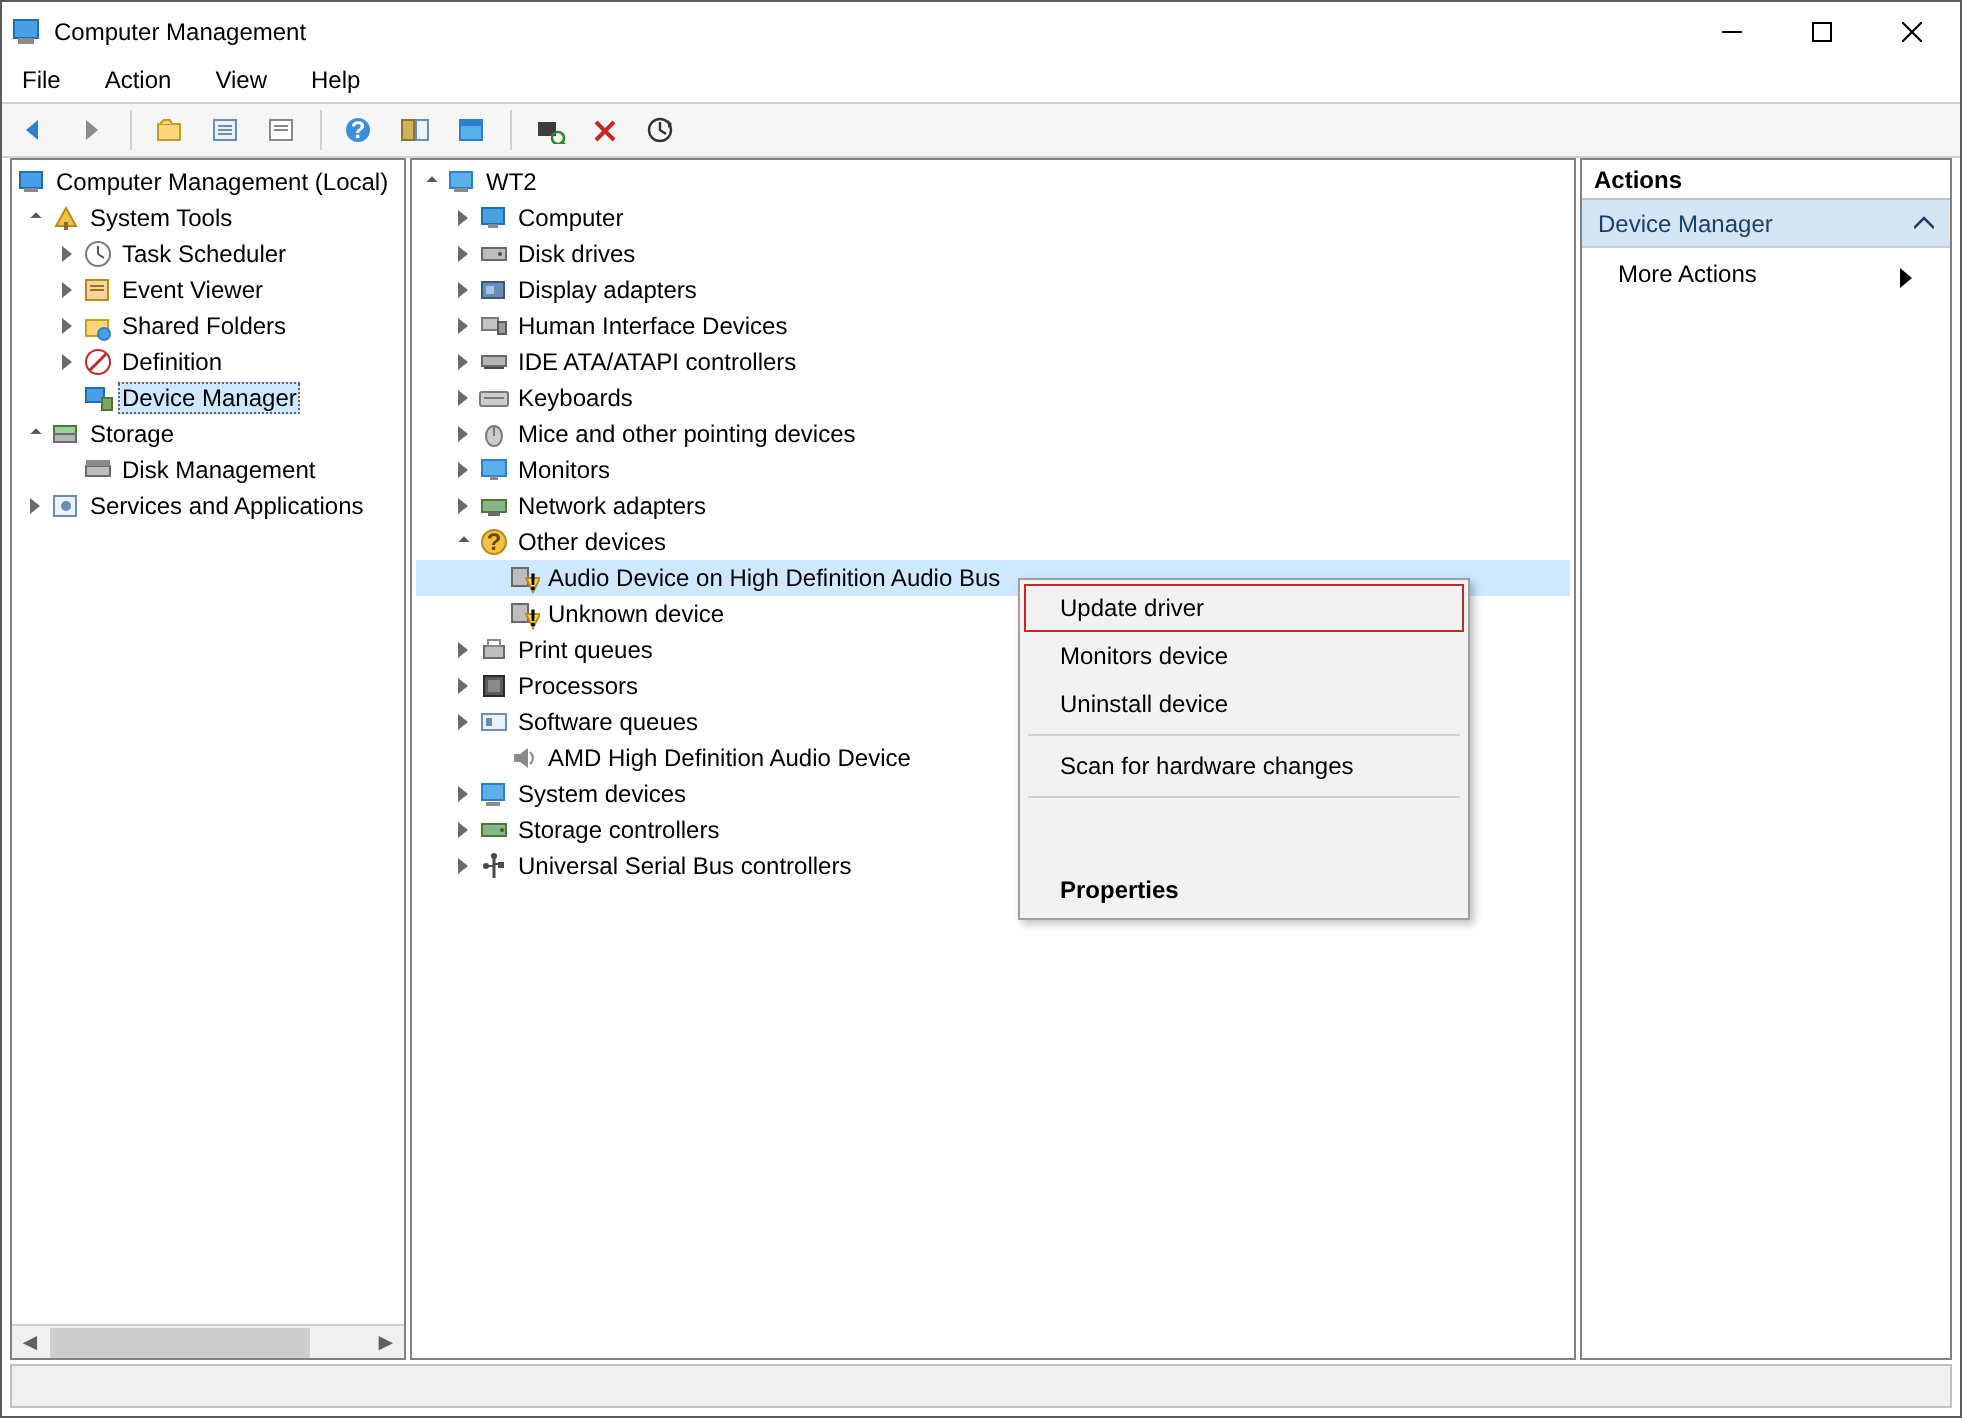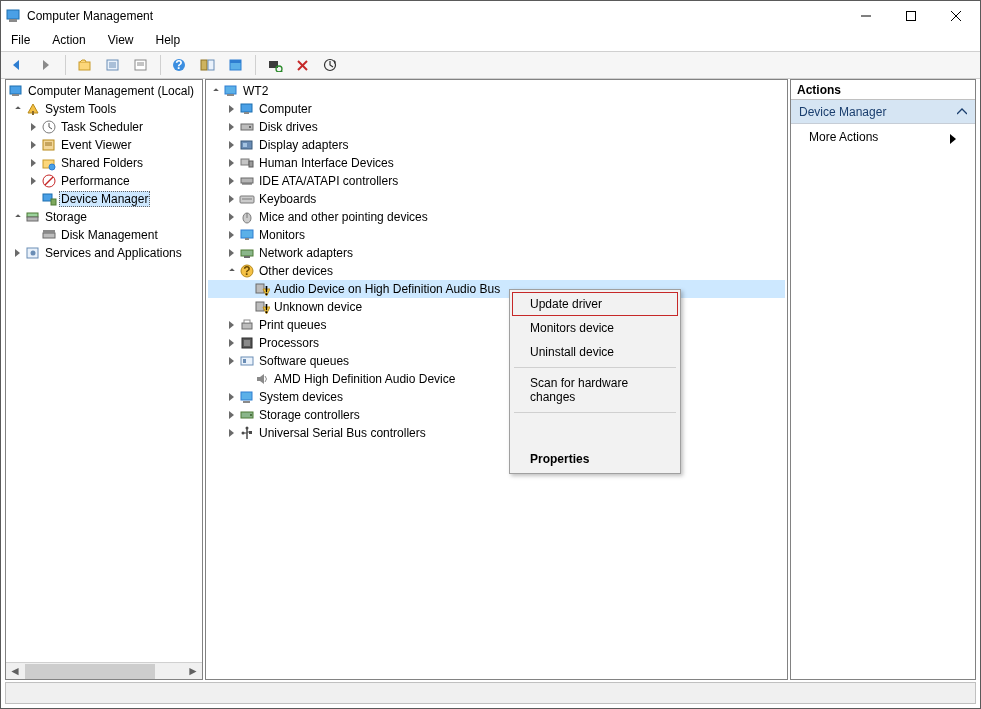--- a/index.html
+++ b/index.html
@@ -225,21 +225,21 @@
           <span class="tree-label">Shared Folders</span>
         </div>
         <div class="tree-row" style="padding-left:20px">
           <span class="twisty closed"></span>
           <span class="icon">
               <svg width="16" height="16">
                 <circle cx="8" cy="8" r="6" fill="#fff" stroke="#c62828"></circle>
                 <line x1="4" y1="12" x2="12" y2="4" stroke="#c62828" stroke-width="1.5"></line>
               </svg>
             </span>
-          <span class="tree-label">Performance</span>
+          <span class="tree-label">Definition</span>
         </div>
         <div class="tree-row" style="padding-left:20px">
           <span class="twisty none"></span>
           <span class="icon">
               <svg width="16" height="16">
                 <rect x="2" y="3" width="9" height="7" fill="#4aa0e6" stroke="#1d6fb0"></rect>
                 <rect x="10" y="8" width="5" height="6" fill="#7ea85e" stroke="#4c7a34"></rect>
               </svg>
             </span>
           <span class="tree-label selected">Device Manager</span>
@@ -484,21 +484,21 @@
                 <circle cx="4" cy="8" r="1.5" fill="#4a4a4a"></circle>
                 <rect x="10" y="6" width="3" height="3" fill="#4a4a4a"></rect>
                 <line x1="8" y1="8" x2="4" y2="8" stroke="#4a4a4a"></line>
                 <line x1="8" y1="7" x2="11" y2="7" stroke="#4a4a4a"></line>
               </svg>
             </span>
             <span class="tree-label">Universal Serial Bus controllers</span>
           </div>
       </div>
 
-      <div class="context-menu" style="left:303px; top:209px; width:172px;">
+      <div class="context-menu" style="left:303px; top:209px; width:226px;">
         <div class="item context-highlight"><span>Update driver</span></div>
         <div class="item"><span>Monitors device</span></div>
         <div class="item"><span>Uninstall device</span></div>
         <div class="sep"></div>
         <div class="item"><span>Scan for hardware changes</span></div>
         <div class="sep"></div>
         <div class="item bold"><span>Properties</span></div>
       </div>
     </div>
 

